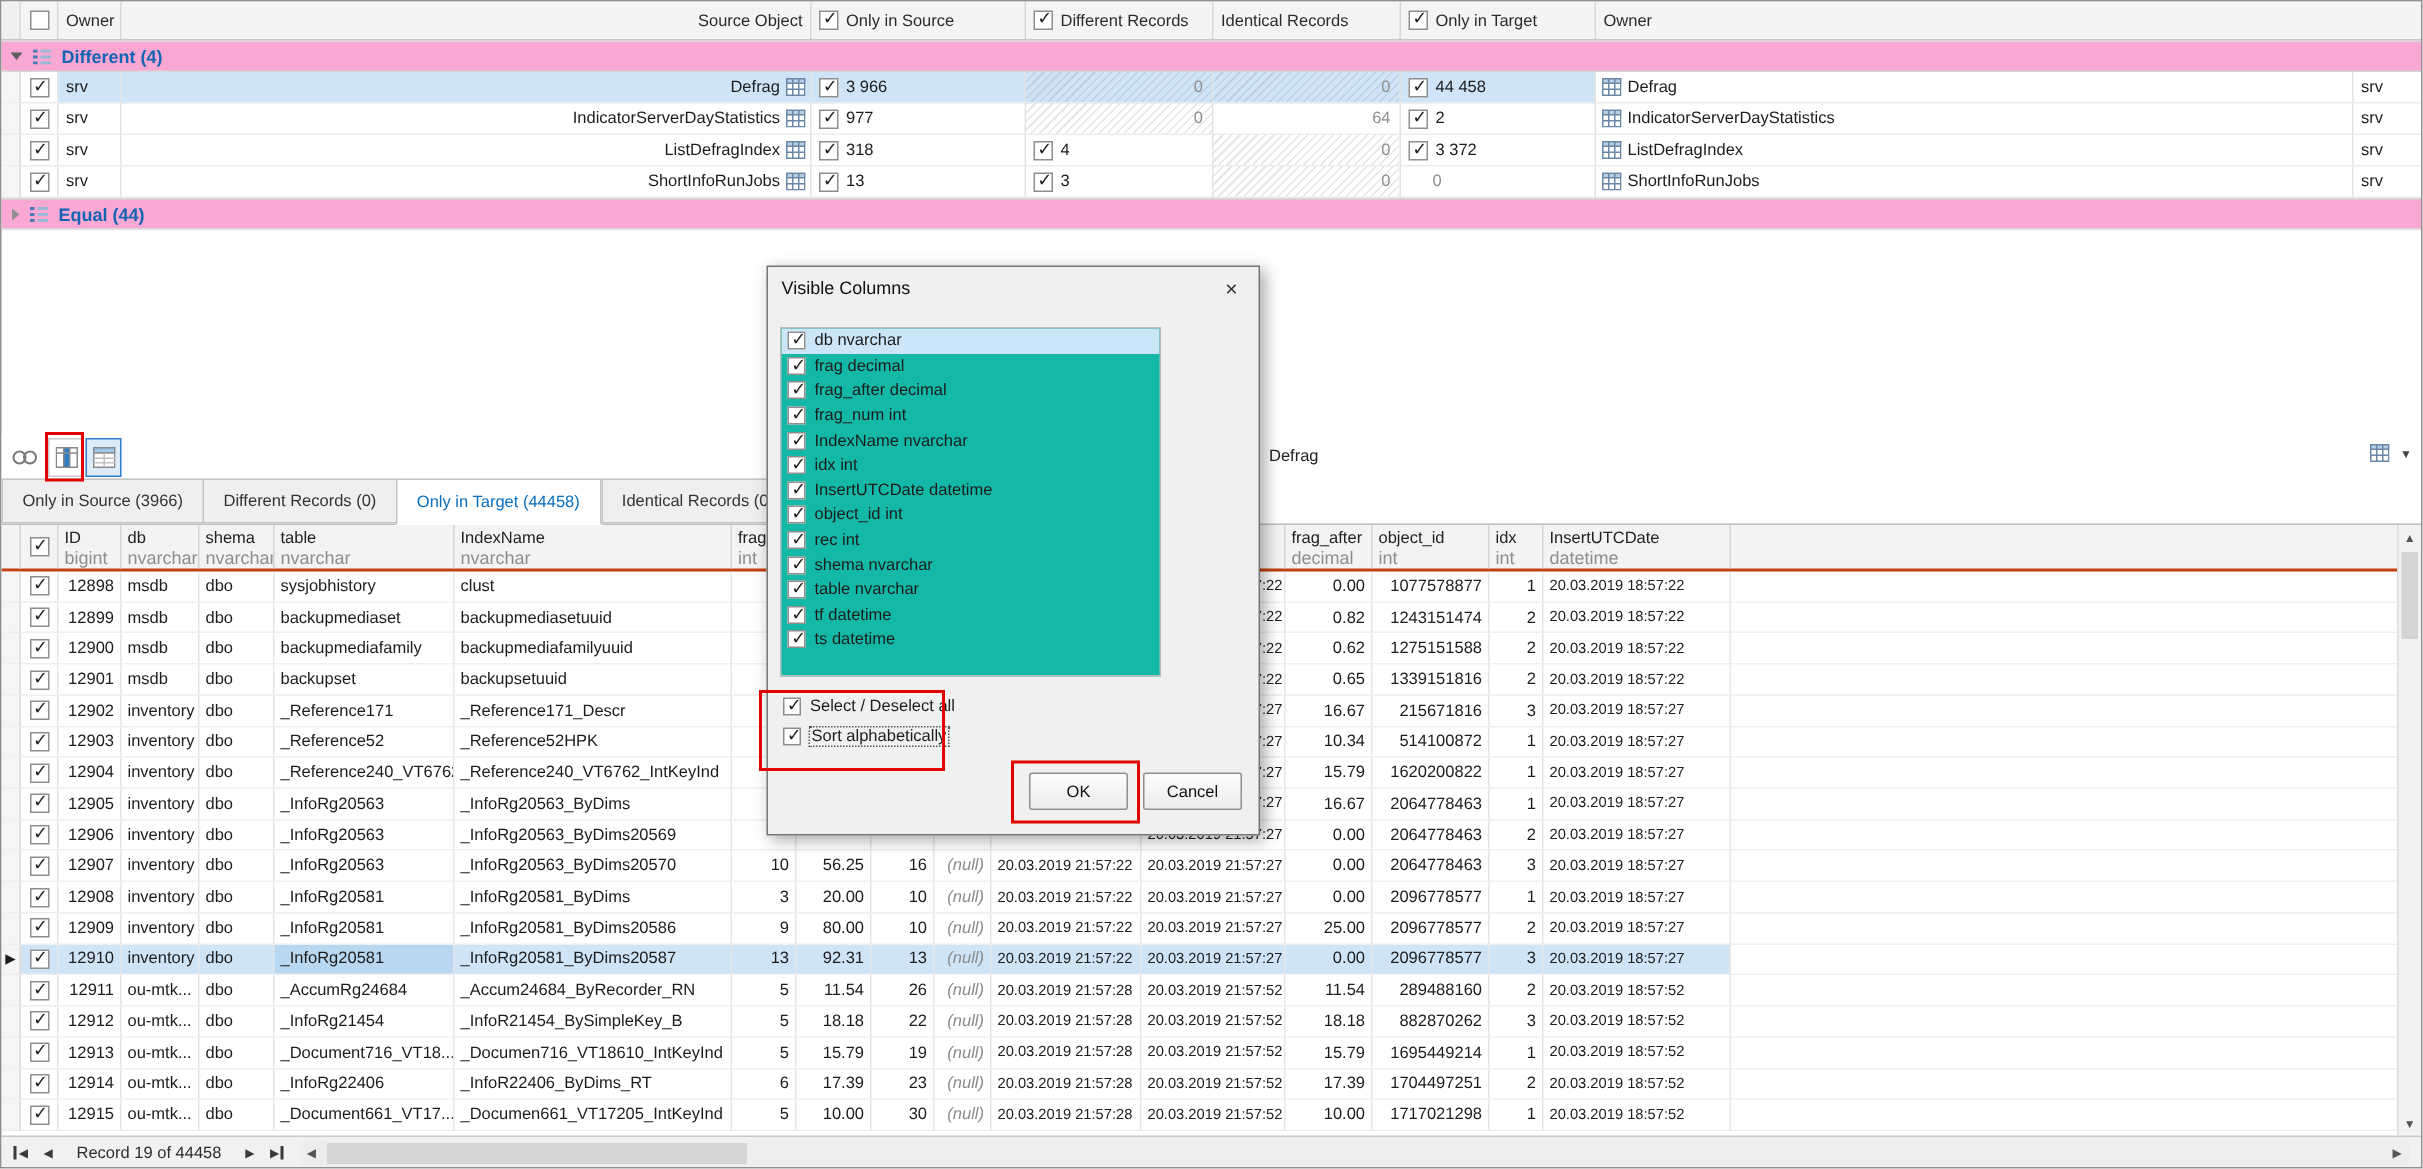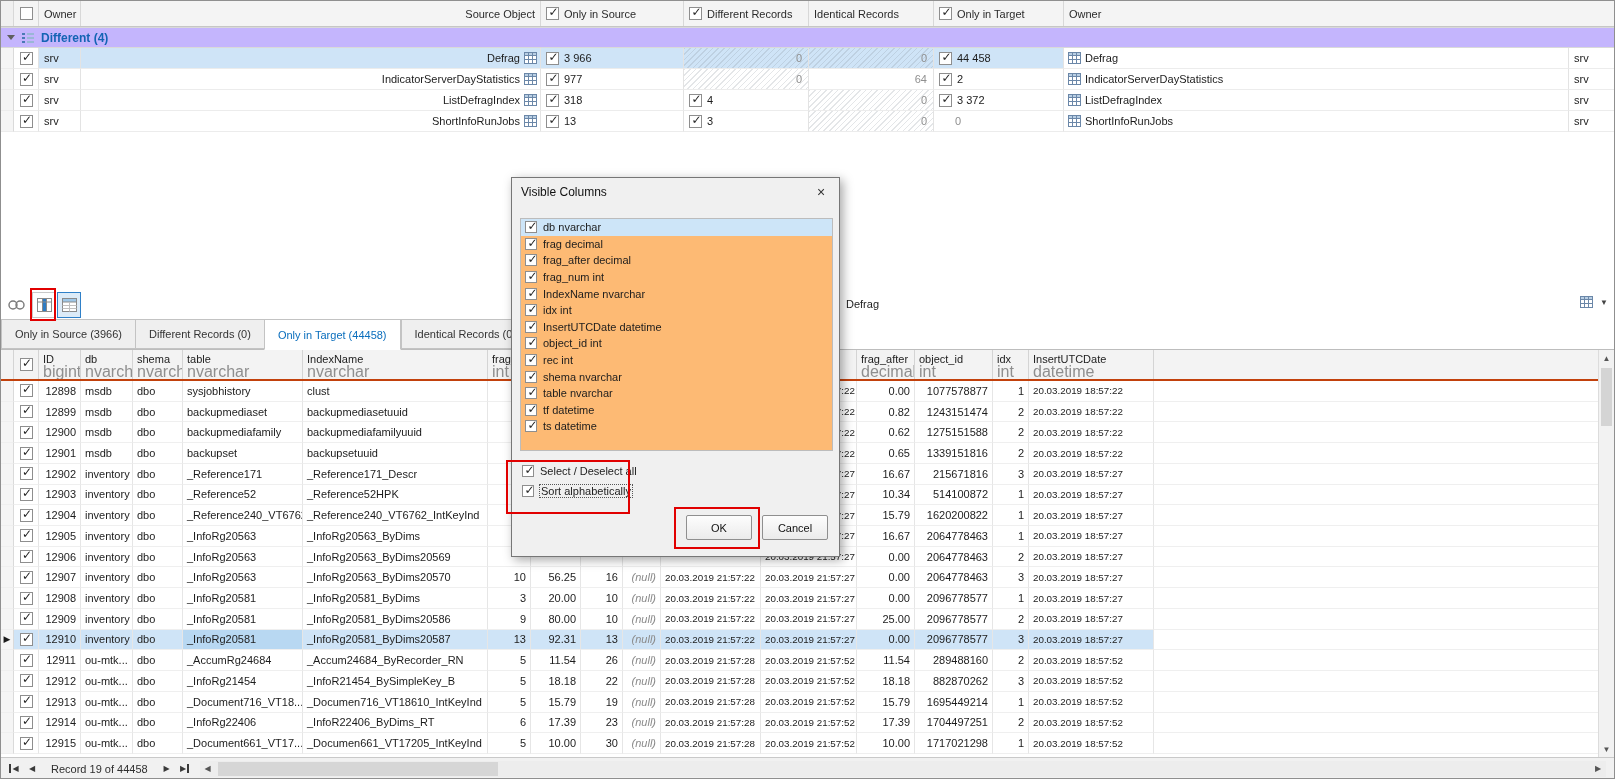--- a/index.html
+++ b/index.html
@@ -10,21 +10,21 @@
 
   
   .cb { width:13px; height:13px; min-width:13px; border:1px solid #8e8e8e; background:#fff; position:relative; display:inline-block; }
   .cb.checked::after { content:"\2713"; position:absolute; left:-1px; top:-3px; width:15px; text-align:center; font-size:12px; color:#1f1f1f; }
 
   
   .tgh { display:flex; height:26px; background:#f4f4f4; border-bottom:1px solid #c6c6c6; }
   .thc { border-right:1px solid #d8d8d8; display:flex; align-items:center; padding:0 5px; color:#2b2b2b; overflow:hidden; white-space:nowrap; gap:5px; }
   .thc.right { justify-content:flex-end; }
   .thc.ind { padding:0; background:#f0f0f0; }
-  .tg-group { display:flex; align-items:center; background:#c4b5fd; border-bottom:1px solid #d9d9d9; border-top:1px solid #d9d9d9; padding-left:4px; gap:7px; height:21px; left:0; right:0; }
+  .tg-group { display:flex; align-items:center; background:#f9a8d4; border-bottom:1px solid #d9d9d9; border-top:1px solid #d9d9d9; padding-left:4px; gap:7px; height:21px; left:0; right:0; }
   .grp-lab { color:#1464b4; font-weight:bold; font-size:12px; }
   .tri-exp { width:0; height:0; border-left:4px solid transparent; border-right:4px solid transparent; border-top:5px solid #5f5f5f; margin-left:2px; }
   .tri-col { width:0; height:0; border-top:4px solid transparent; border-bottom:4px solid transparent; border-left:5px solid #8f8f8f; margin-left:3px; }
   .tgrow { display:flex; height:21px; }
   .tgc { border-right:1px solid #e3e3e3; border-bottom:1px solid #ececec; display:flex; align-items:center; overflow:hidden; white-space:nowrap; }
   .tgc.pl { padding-left:5px; }
   .tgc.cbc, .tgc.indc { justify-content:center; }
   .tgc.indc { background:#f5f5f5; border-right:1px solid #dadada; }
   .src { justify-content:flex-end; padding-right:3px; gap:4px; }
   .tgt { padding-left:4px; gap:4px; }
@@ -49,21 +49,21 @@
   #tabs { position:absolute; left:0; top:318px; width:1615px; height:31px; display:flex; align-items:flex-end; background:#fff; border-bottom:1px solid #bdbdbd; }
   .tab { height:30px; display:flex; align-items:center; padding:0 13px; background:#efefef; border:1px solid #c3c3c3; border-right:none; color:#333; white-space:nowrap; }
   .tab:nth-last-child(1) { border-right:1px solid #c3c3c3; }
   .tab.active { background:#fff; color:#0a6ebd; margin-bottom:-1px; height:31px; border-bottom:1px solid #fff; border-right:1px solid #c3c3c3; }
 
   
   #grid-header { position:absolute; left:0; top:349px; width:1599px; height:31px; display:flex; background:#f3f3f3; border-bottom:2px solid #c2410c; }
   .gh { border-right:1px solid #d4d4d4; padding:2px 4px 0; display:flex; flex-direction:column; overflow:hidden; white-space:nowrap; }
   .gh.fill { flex:1; border-right:none; }
   .gh .n { font-size:11px; color:#222; line-height:14px; }
-  .gh .t { font-size:16px; color:#8e8e8e; line-height:12px; }
+  .gh .t { font-size:12px; color:#8e8e8e; line-height:12px; }
   .gh.cbh { flex-direction:row; align-items:center; justify-content:center; padding:0; }
   .gh.ind { padding:0; }
   #grid-rows { position:absolute; left:0; top:380px; width:1599px; height:373px; overflow:hidden; }
   .grow { display:flex; height:20.72px; }
   .gc { border-right:1px solid #e6e6e6; border-bottom:1px solid #efefef; display:flex; align-items:center; padding:0 4px; overflow:hidden; white-space:nowrap; font-size:11px; }
   .gc.r { justify-content:flex-end; }
   .gc.dt { font-size:9.8px; }
   .gc.nul { font-style:italic; color:#8a8a8a; }
   .gc.fill { flex:1; border-right:none; }
   .gc.indc { padding:0; background:#f5f5f5; border-right:1px solid #dadada; justify-content:center; }
@@ -82,21 +82,21 @@
   .bar-r { border-right:2px solid #3a3a3a; padding-right:1px; }
   #rec-label { margin:0 10px; color:#2e2e2e; }
   #hscroll { flex:1; height:16px; margin:0 6px; position:relative; background:#ededed; }
   #hthumb { position:absolute; left:18px; top:1px; width:280px; height:14px; background:#d6d6d6; }
   .hsarr { position:absolute; top:0; width:16px; height:16px; display:flex; align-items:center; justify-content:center; font-size:8px; color:#555; }
 
   
   #dialog { position:absolute; left:510px; top:176px; width:329px; height:380px; background:#f0f0f0; border:1px solid #767676; box-shadow:3px 3px 10px rgba(0,0,0,0.35); z-index:40; }
   #dlg-title { height:27px; display:flex; align-items:center; padding:0 9px; font-size:12px; color:#111; }
   #dlg-close { margin-left:auto; width:18px; height:18px; display:flex; align-items:center; justify-content:center; font-size:14px; color:#333; }
-  #dlg-list { position:absolute; left:8px; top:40px; width:313px; height:233px; background:#fdba74; border:1px solid #bcbcbc; overflow:hidden; }
+  #dlg-list { position:absolute; left:8px; top:40px; width:254px; height:233px; background:#14b8a6; border:1px solid #bcbcbc; overflow:hidden; }
   .dlg-item { height:16.6px; display:flex; align-items:center; gap:6px; padding-left:4px; }
   .dlg-item.cursel { background:#cde5f8; }
   .dlg-item .cb { width:12px; height:12px; min-width:12px; }
   .dlg-cbrow { position:absolute; left:10px; display:flex; align-items:center; gap:6px; height:16px; }
   #dlg-selectall { top:285px; } #dlg-sort { top:305px; }
   .focus-dotted { outline:1px dotted #555; padding:0 1px; }
   .dlg-btn { position:absolute; top:337px; width:66px; height:25px; display:flex; align-items:center; justify-content:center; background:linear-gradient(#fdfdfd,#ebebeb); border:1px solid #8f8f8f; border-radius:2px; color:#111; }
   #btn-ok { left:174px; } #btn-cancel { left:250px; }
 
   
@@ -326,20 +326,34 @@
               <line x1="8.5" y1="0.5" x2="8.5" y2="11.5" stroke="#6b87a8"></line>
               <line x1="0.5" y1="7.5" x2="12.5" y2="7.5" stroke="#6b87a8"></line>
             </svg>
           </span>
           <span>ShortInfoRunJobs</span>
         </div>
         <div class="tgc pl" style="width: 47px; border-right: none;">srv</div>
       </div>
     </div>
 
+  <div class="abs tg-group" style="top:131px">
+    <span class="tri-col"></span>
+    <span id="grp-ico-1" class="tico">
+        <svg width="12" height="10">
+          <rect x="0" y="0" width="3" height="2" fill="#4a7ab5"></rect>
+          <rect x="5" y="0" width="7" height="2" fill="#9ab7d6"></rect>
+          <rect x="0" y="4" width="3" height="2" fill="#4a7ab5"></rect>
+          <rect x="5" y="4" width="7" height="2" fill="#9ab7d6"></rect>
+          <rect x="0" y="8" width="3" height="2" fill="#4a7ab5"></rect>
+          <rect x="5" y="8" width="7" height="2" fill="#9ab7d6"></rect>
+        </svg>
+      </span>
+    <span class="grp-lab">Equal (44)</span>
+  </div>
 
   <div id="toolbar">
     <span class="abs" id="sync-ico" style="left:6px;top:8px"><svg width="19" height="14">
           <circle cx="6" cy="7" r="4" fill="none" stroke="#7a7a7a" stroke-width="1.4"></circle>
           <circle cx="13" cy="7" r="4" fill="none" stroke="#7a7a7a" stroke-width="1.4"></circle>
         </svg></span>
     <div class="tbtn" id="tbtn1" style="left:31px">
         <svg width="15" height="14">
           <rect x="0.5" y="0.5" width="14" height="13" fill="#fff" stroke="#8a8a8a"></rect>
           <rect x="5.5" y="0.5" width="4" height="13" fill="#2f7cc4" stroke="#8a8a8a"></rect>

